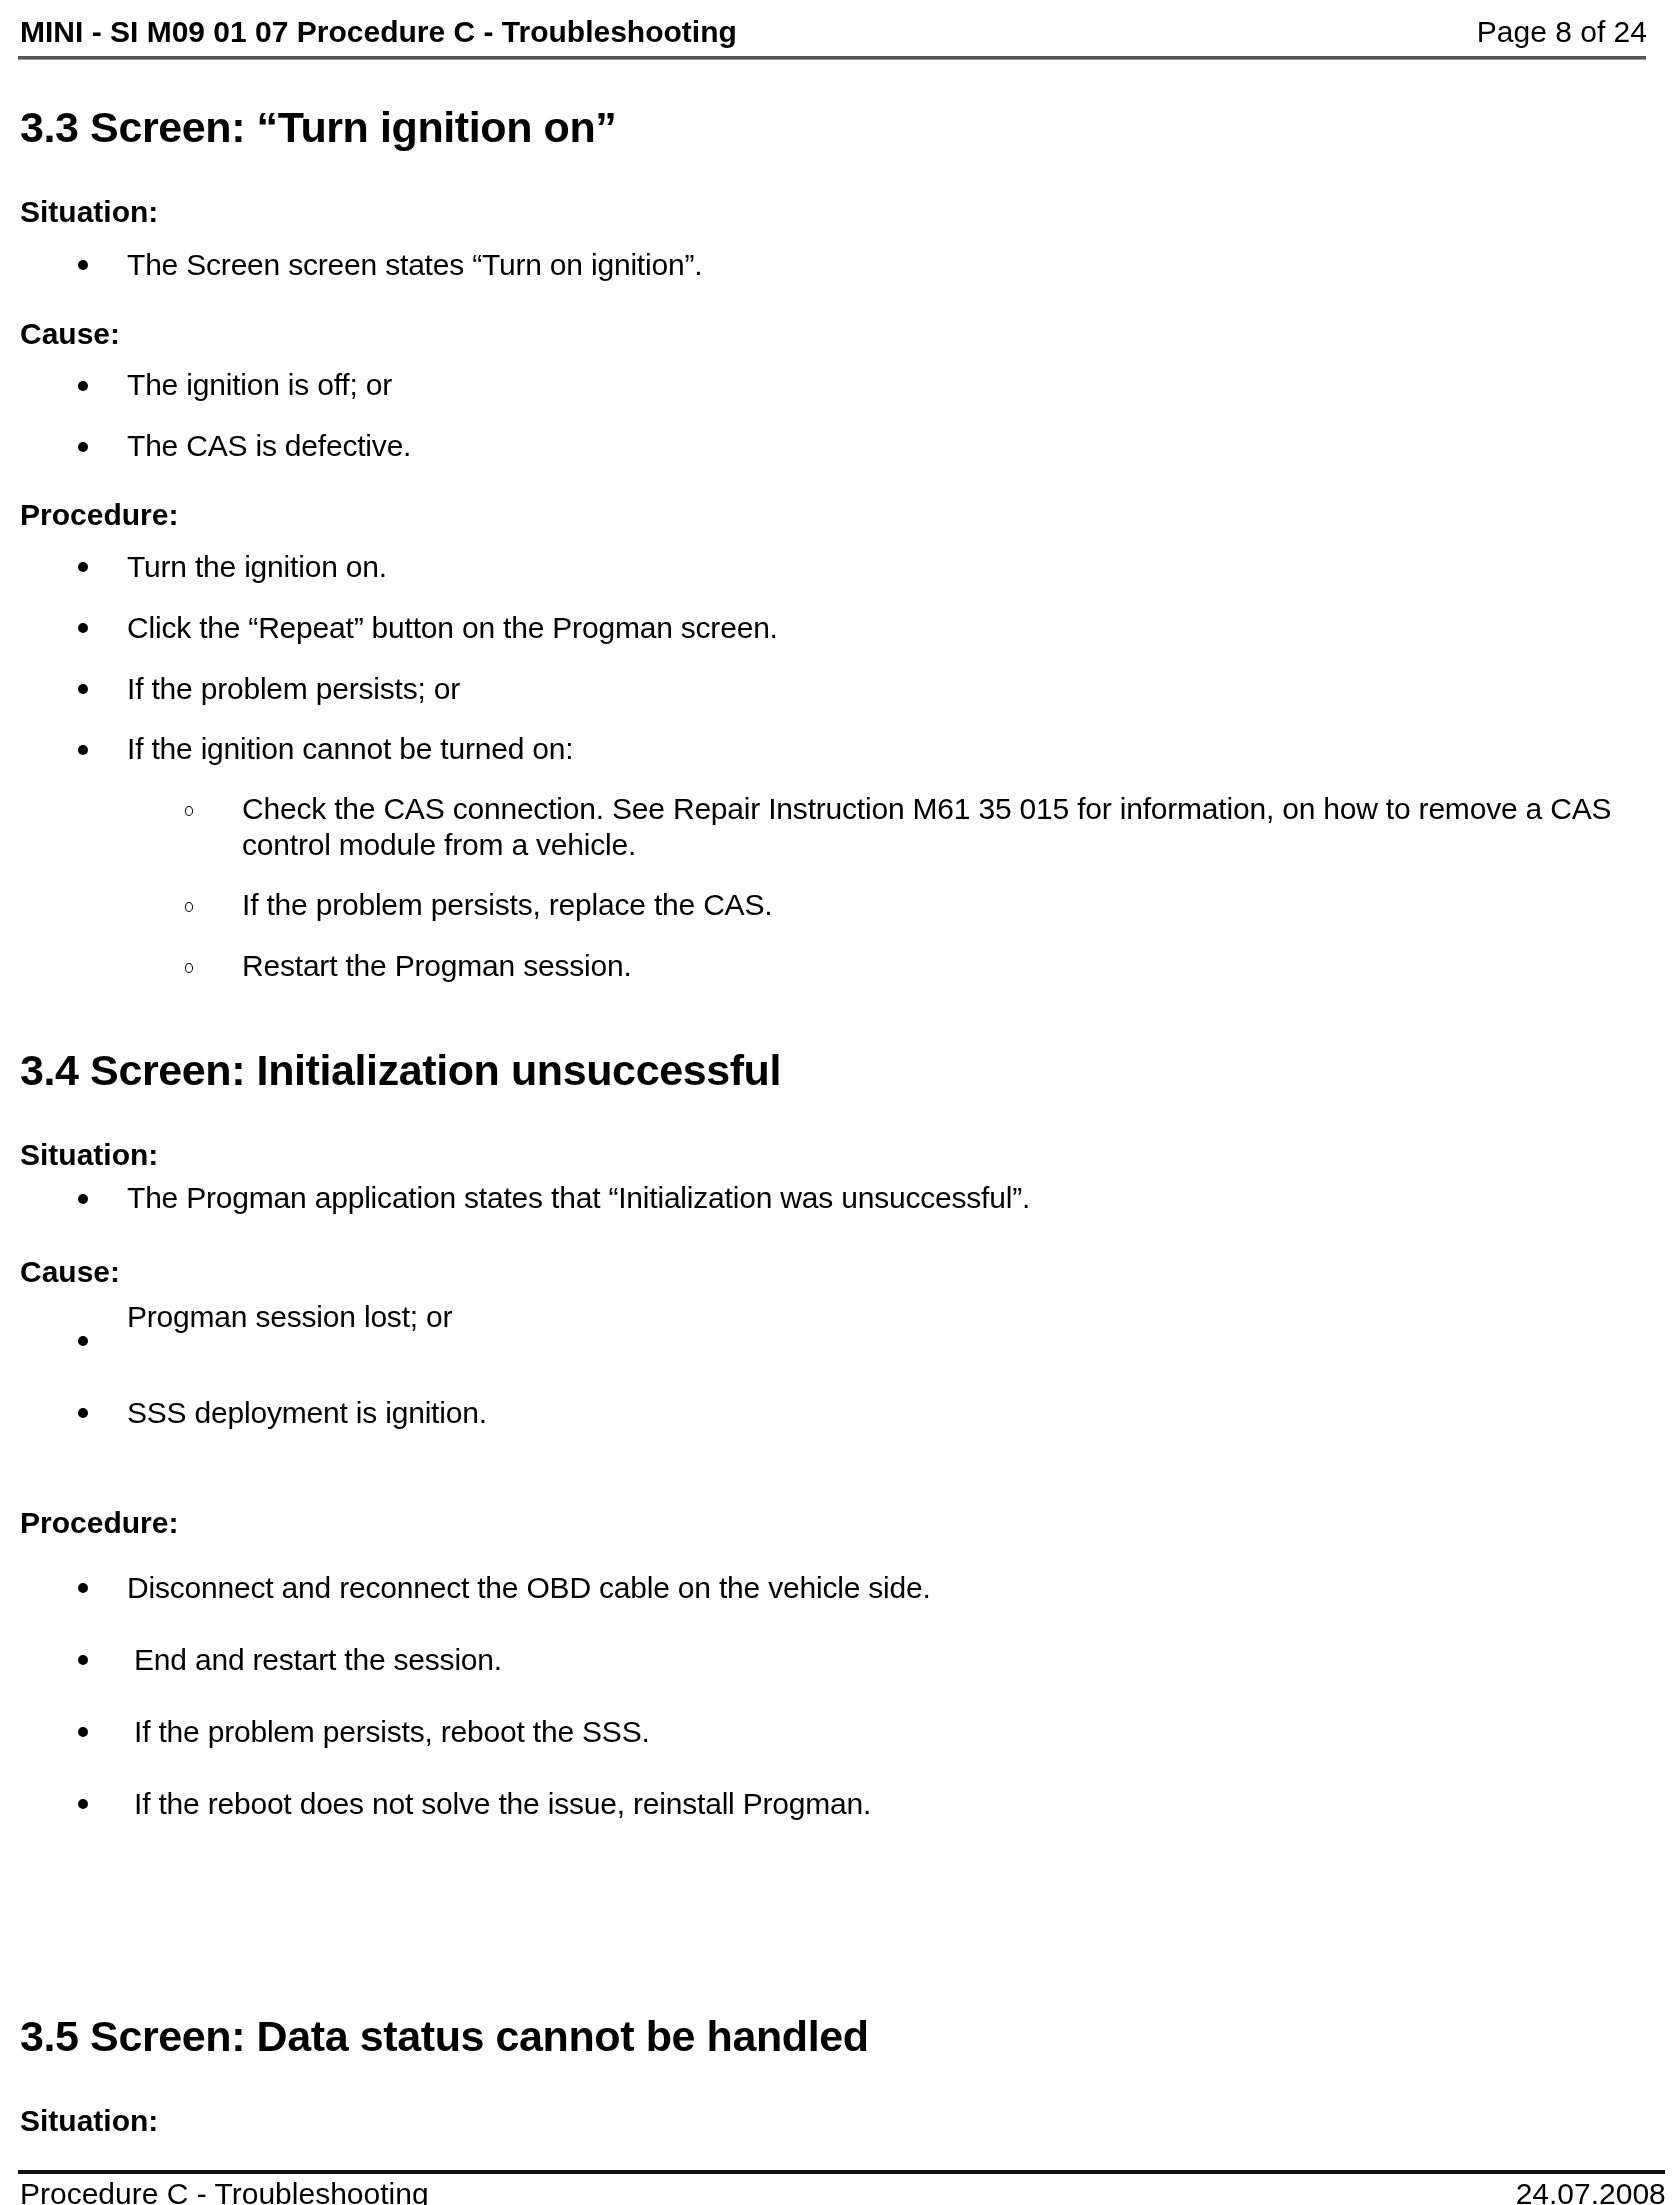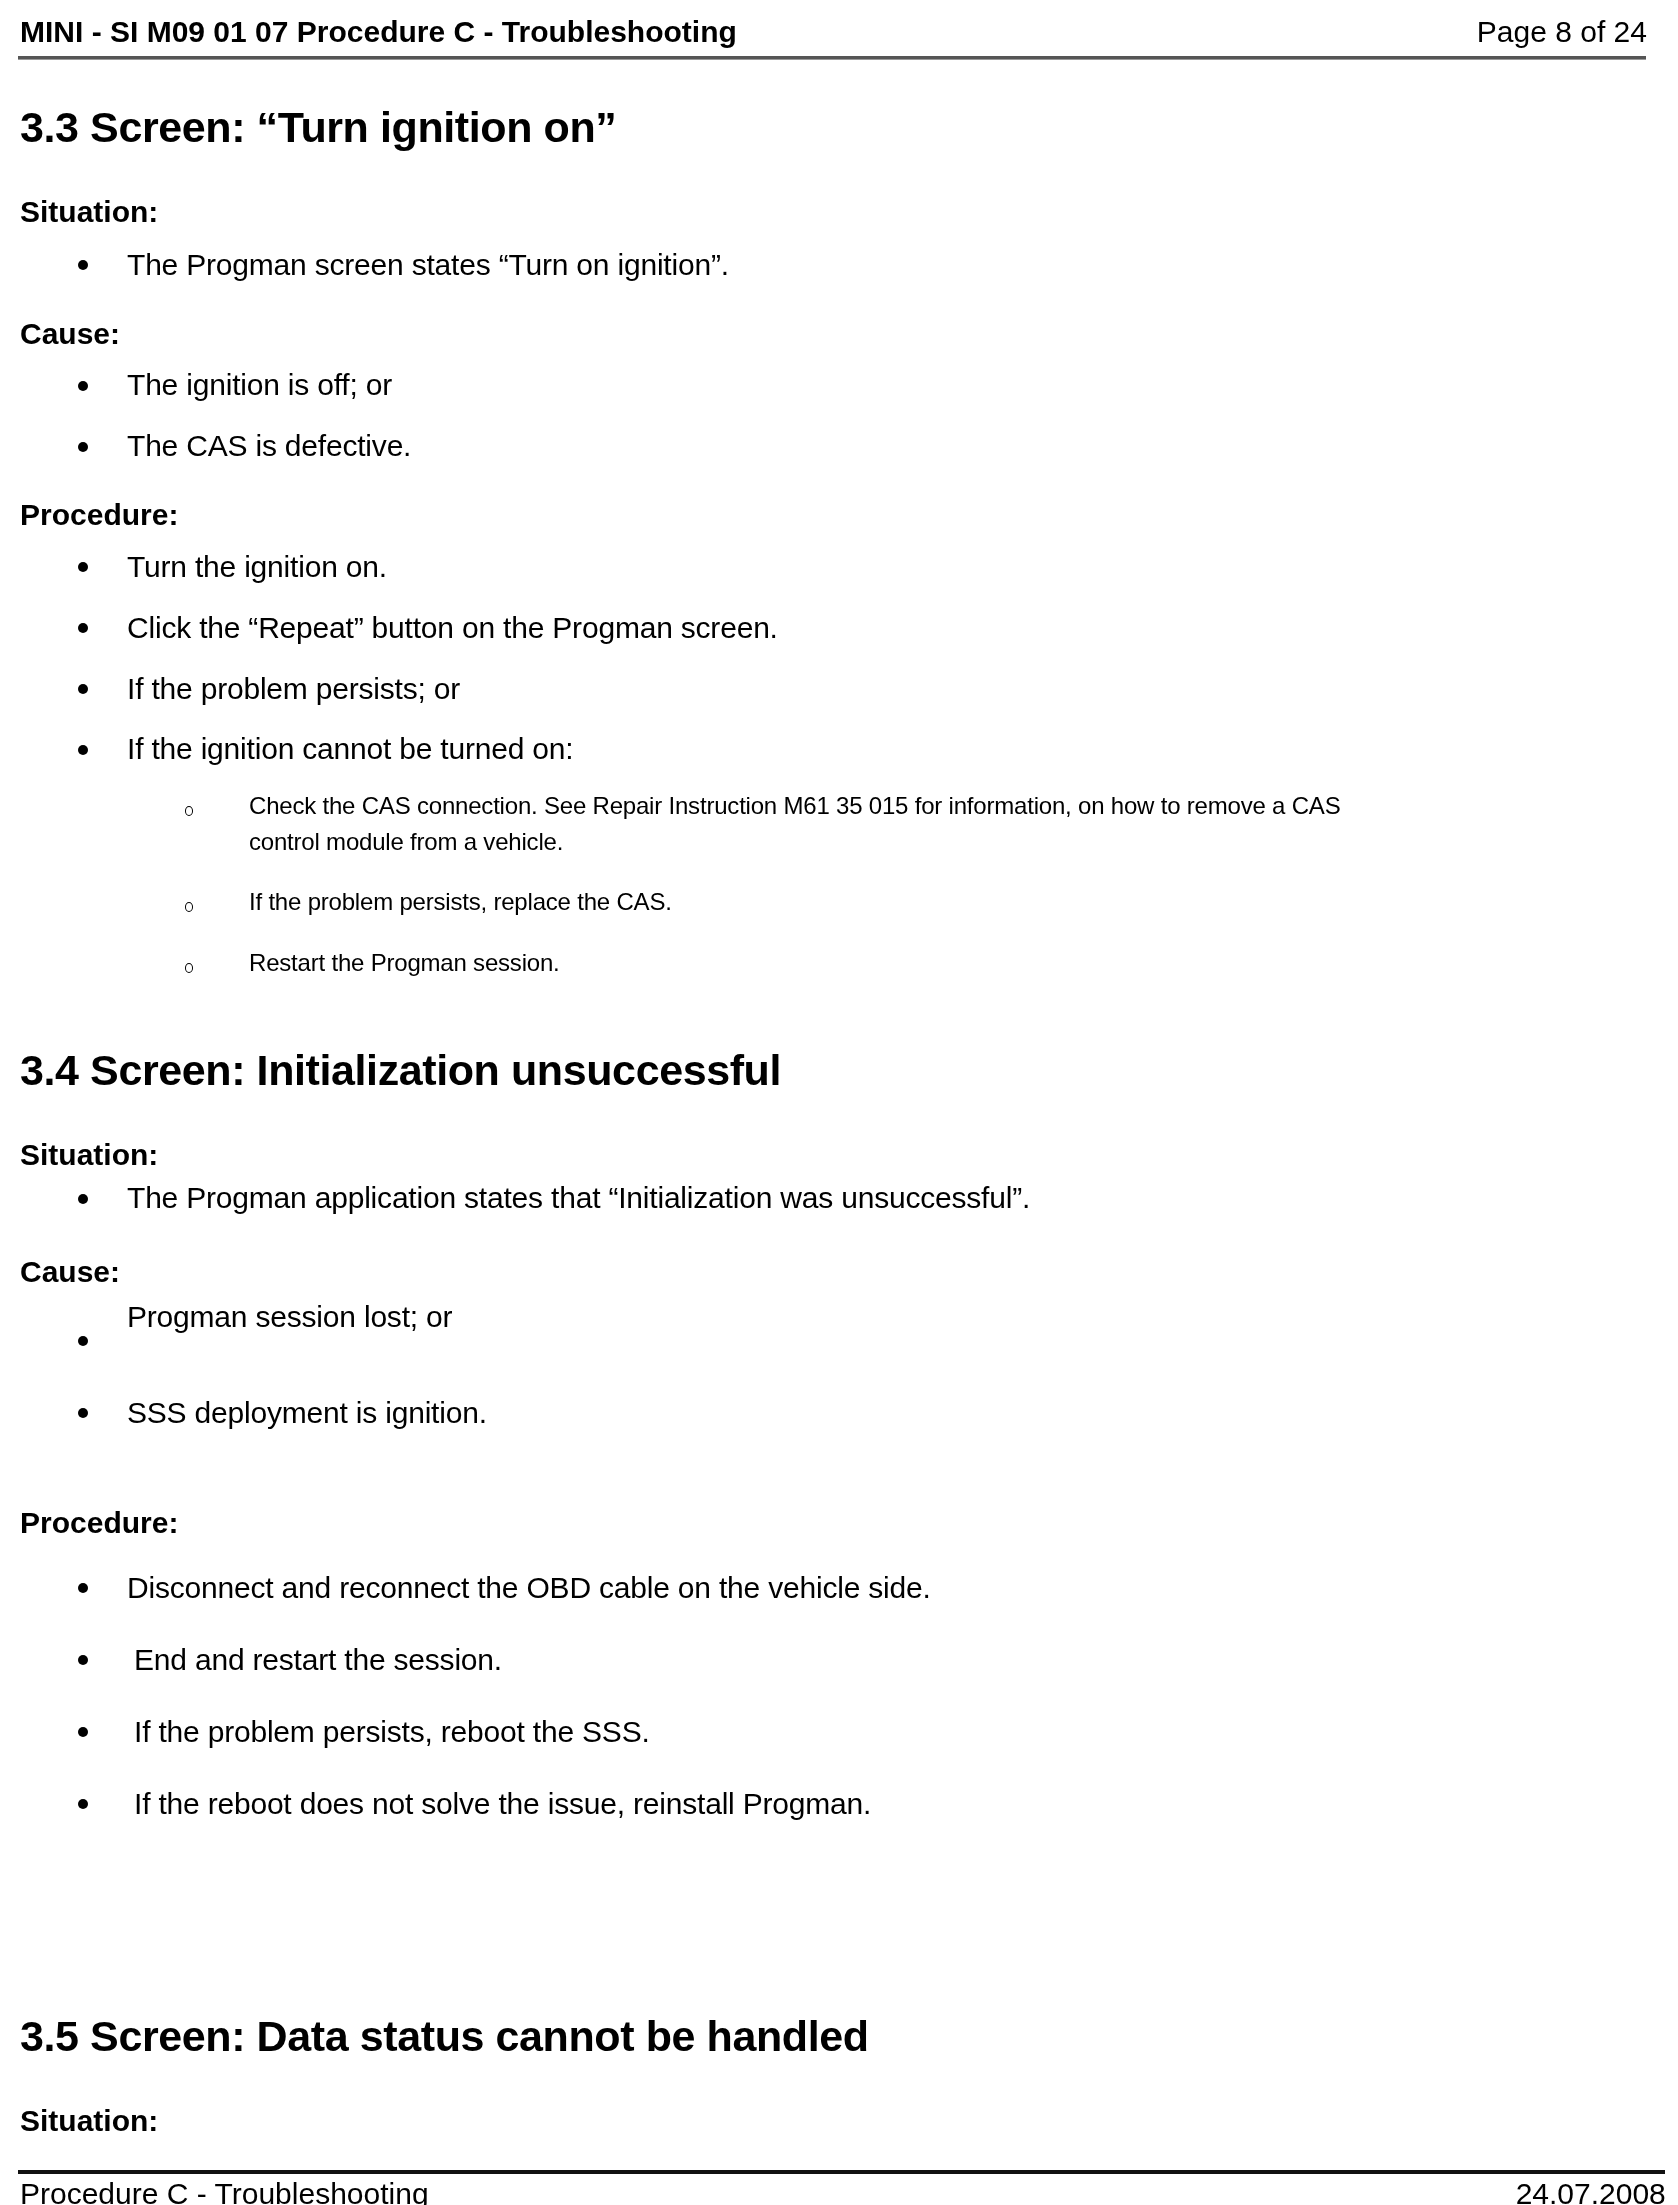--- a/index.html
+++ b/index.html
@@ -13,33 +13,33 @@
   .hdr-rule { position: absolute; left: 18.4px; width: 1628px; top: 56px; height: 2.9px; background: #555; border-bottom: 0.7px solid #999; }
   .ftr-rule { position: absolute; left: 18.4px; width: 1647px; top: 2170px; height: 3.7px; background: #111; }
   .ftr-left { left: 20px; top: 2177px; font-size: 30px; }
   .ftr-right { right: 13.2px; top: 2177px; font-size: 30px; }
 
   .h2 { font-size: 43px; font-weight: bold; left: 20px; letter-spacing: -0.4px; }
   .label { font-size: 30px; font-weight: bold; left: 20px; margin-top: 8px; }
   .item { font-size: 30px; left: 127px; letter-spacing: -0.2px; }
   .bullet { position: absolute; width: 10.3px; height: 10.3px; border-radius: 50%; background: #000; left: 78px; }
   .sub-bullet { position: absolute; width: 8px; height: 9.6px; border-radius: 50%; border: 1.8px solid #000; left: 185px; box-sizing: border-box; }
-  .subitem { font-size: 24px; left: 249px; letter-spacing: -0.2px; }
+  .subitem { font-size: 30px; left: 242px; letter-spacing: -0.2px; }
 </style>
 </head>
 <body>
 
 <div class="abs hdr-left">MINI - SI M09 01 07 Procedure C - Troubleshooting</div>
 <div class="abs hdr-right">Page 8 of 24</div>
 <div class="hdr-rule"></div>
 
 <div class="abs h2" style="top:103px">3.3  Screen: “Turn ignition on”</div>
 <div class="abs label" style="top:187px">Situation:</div>
 <span class="bullet" style="top:260px"></span>
-<div class="abs item" style="top:248px">The Progman screen states “Turn on ignition”.</div>
+<div class="abs item" style="top:248px">The Screen screen states “Turn on ignition”.</div>
 
 <div class="abs label" style="top:309px">Cause:</div>
 <span class="bullet" style="top:381px"></span>
 <div class="abs item" style="top:368px">The ignition is off; or</div>
 <span class="bullet" style="top:442px"></span>
 <div class="abs item" style="top:429px">The CAS is defective.</div>
 
 <div class="abs label" style="top:490px">Procedure:</div>
 <span class="bullet" style="top:562px"></span>
 <div class="abs item" style="top:550px">Turn the ignition on.</div>

